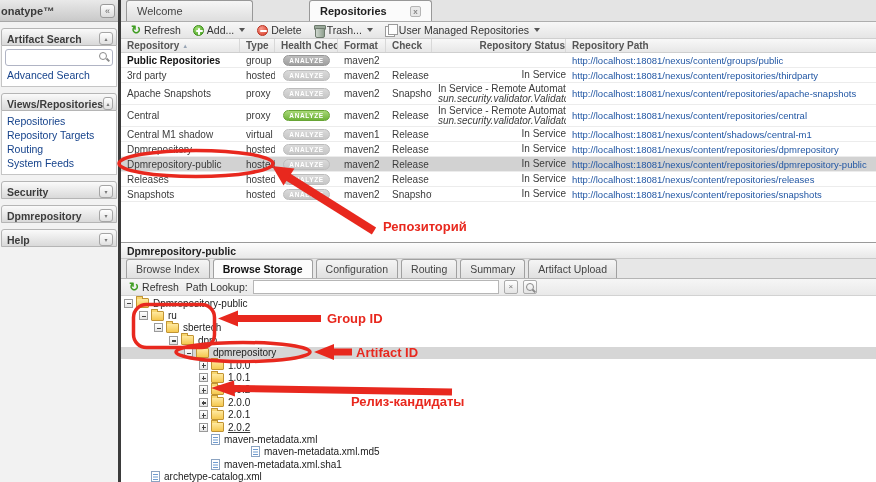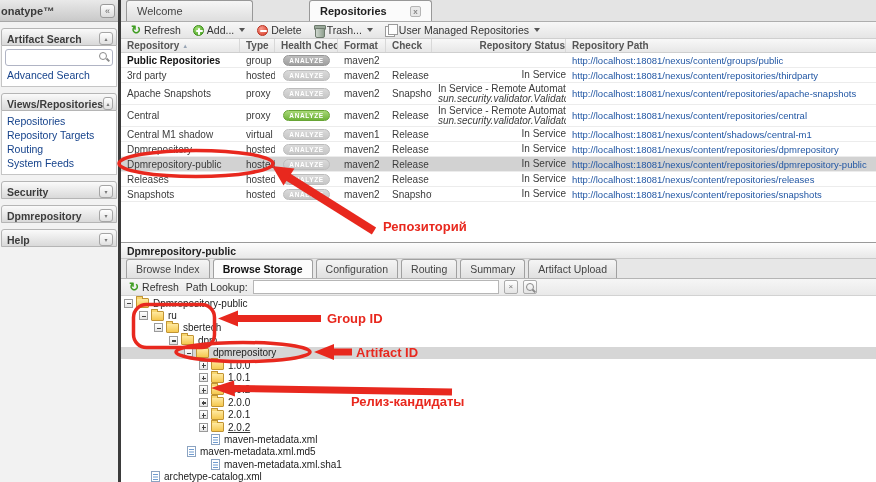--- a/index.html
+++ b/index.html
@@ -421,21 +421,21 @@
           <div class="tnode" style="padding-left: 78px; text-decoration: underline;">
             <span class="expander plus"></span>
             <span class="folder-ico"></span>
             <span class="tlabel">2.0.2</span>
           </div>
           <div class="tnode" style="padding-left: 78px;">
             <span class="exp-spacer"></span>
             <span class="file-ico"></span>
             <span class="tlabel">maven-metadata.xml</span>
           </div>
-          <div class="tnode" style="padding-left: 54px;">
+          <div class="tnode" style="padding-left: 118px;">
             <span class="exp-spacer"></span>
             <span class="file-ico"></span>
             <span class="tlabel">maven-metadata.xml.md5</span>
           </div>
           <div class="tnode" style="padding-left: 78px;">
             <span class="exp-spacer"></span>
             <span class="file-ico"></span>
             <span class="tlabel">maven-metadata.xml.sha1</span>
           </div>
           <div class="tnode" style="padding-left: 18px;">

